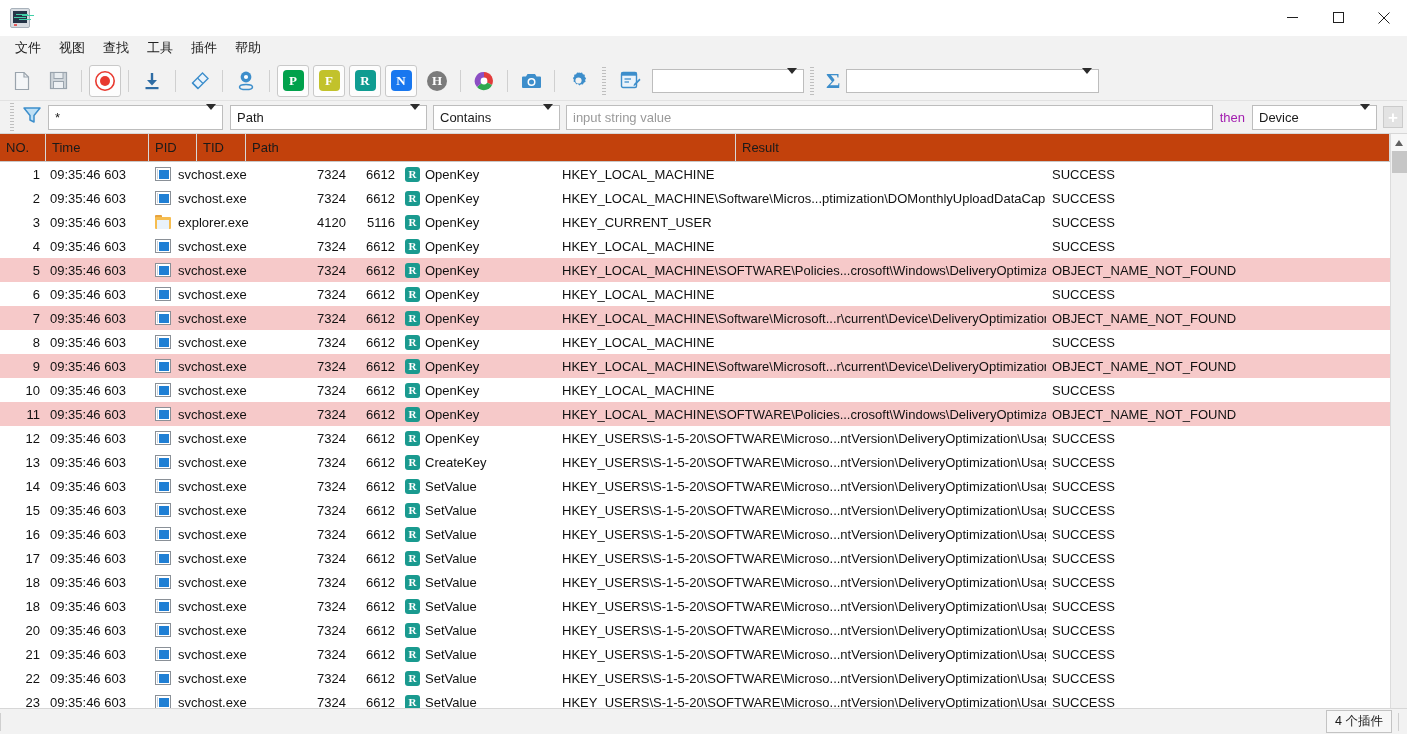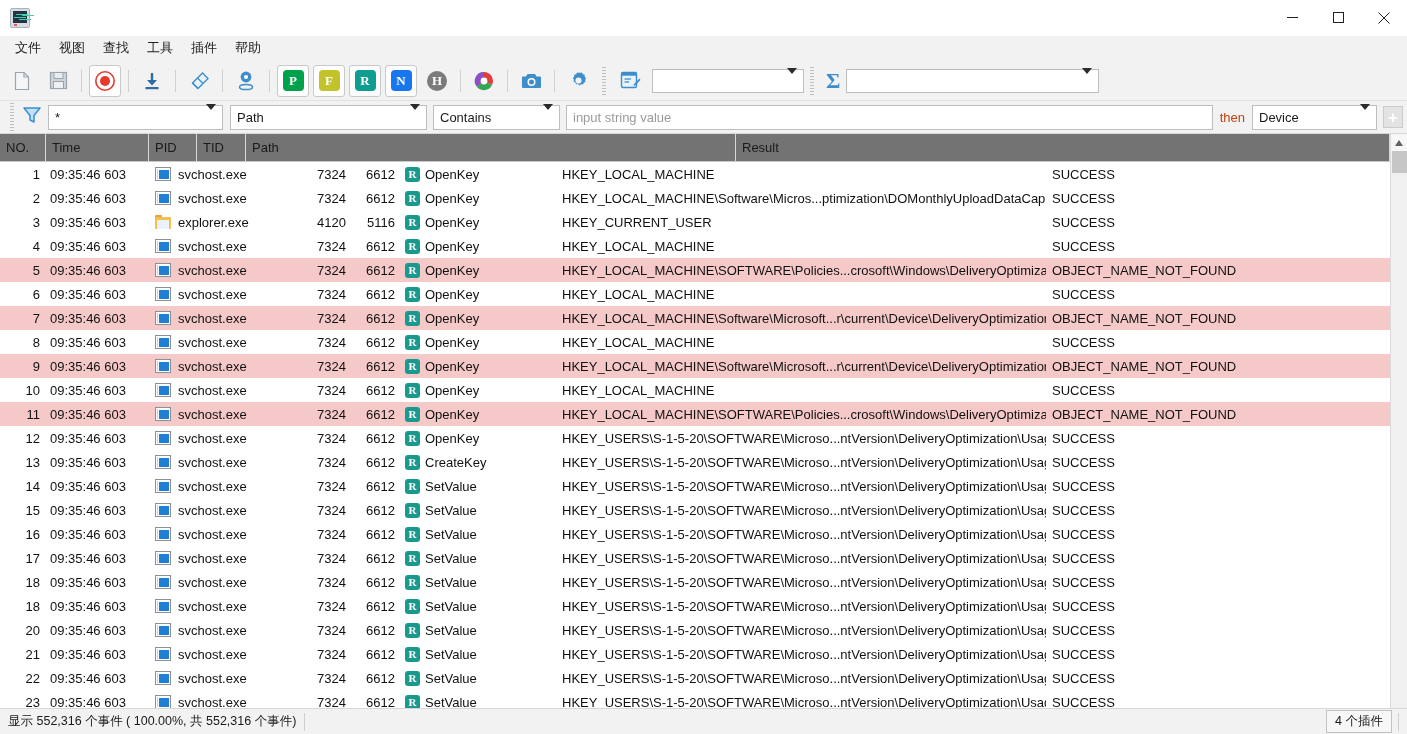--- a/index.html
+++ b/index.html
@@ -105,33 +105,33 @@
     border-bottom: 1px solid #d7d7d7;
   }
   .fb-combo, .fb-input {
     height: 25px; border: 1px solid #bdbdbd; background: #fff;
     display: flex; align-items: center; font-size: 13px; color: #1a1a1a;
     padding-left: 6px; flex: 0 0 auto;
   }
   .fb-combo .arrow { margin-left: auto; margin-right: 6px; }
   .fb-input { flex: 1 1 auto; min-width: 0; }
   .fb-input span { color: #9a9a9a; }
-  .fb-label { font-size: 13px; color: #c2410c; margin: 7px 7px; white-space: nowrap; }
+  .fb-label { font-size: 13px; color: #a21caf; margin: 7px 7px; white-space: nowrap; }
   .plus-btn {
     width: 20px; height: 22px; margin-left: 6px; background: #e3e3e3; border: 1px solid #cbcbcb;
     display: flex; align-items: center; justify-content: center;
     color: #fff; font-size: 17px; line-height: 1; font-weight: bold; cursor: default;
   }
 
   
   .table-wrap { flex: 1 1 auto; display: flex; min-height: 0; background: #fff; position: relative; }
   .table-area { flex: 1 1 auto; display: flex; flex-direction: column; min-width: 0; }
   .thead {
     height: 28px; flex: 0 0 28px;
-    background: #737373; border-bottom: 1px solid #c8c8c8;
+    background: #c2410c; border-bottom: 1px solid #c8c8c8;
     display: flex; align-items: stretch; font-size: 13px; color: #1a1a1a;
   }
   .th {
     display: flex; align-items: center; padding-left: 6px;
     border-right: 1px solid #d8d8d8; white-space: nowrap; overflow: hidden;
     cursor: default;
   }
   .tbody { flex: 1 1 auto; overflow: hidden; }
   .row {
     height: 24px; display: flex; align-items: center;
@@ -786,20 +786,19 @@
           <path d="M4 0 L8 6 H0 Z" fill="#606060"></path>
         </svg>
     </div>
     <div class="vs-track">
       <div class="vs-thumb"></div>
     </div>
   </div>
 </div>
 
 <div class="statusbar">
-  <div class="sb-cell">显示 552,316 个事件 ( 100.00%, 共 552,316 个事件)</div>
   <div class="sb-sep"></div>
   <div class="sb-right">
     <div class="sb-plugins">4 个插件</div>
     <div class="sb-sep"></div>
     <div style="width:8px"></div>
   </div>
 </div>
 
 </body></html>

